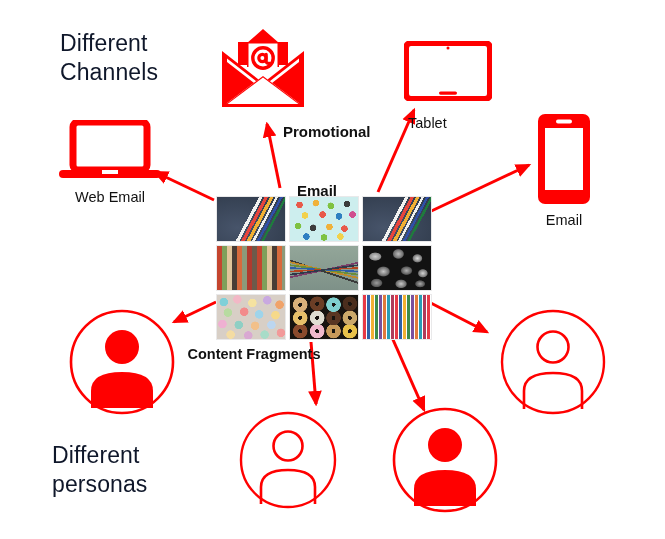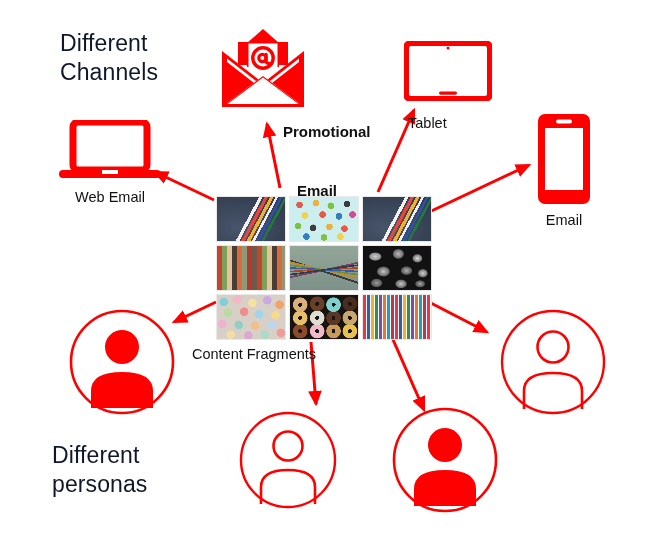--- a/index.html
+++ b/index.html
@@ -41,21 +41,21 @@
   .channel-note {
     font-size: 15px;
     line-height: 27px;
     color: #111111;
     white-space: nowrap;
     font-weight: bold;
   }
   .center-label {
     font-size: 14.5px;
     line-height: 21px;
-    font-weight: normal;
+    font-weight: bold;
     color: #111111;
     text-align: center;
     white-space: nowrap;
   }
 
   
   .layer {
     position: absolute;
     left: 0; top: 0;
     width: 665px;

